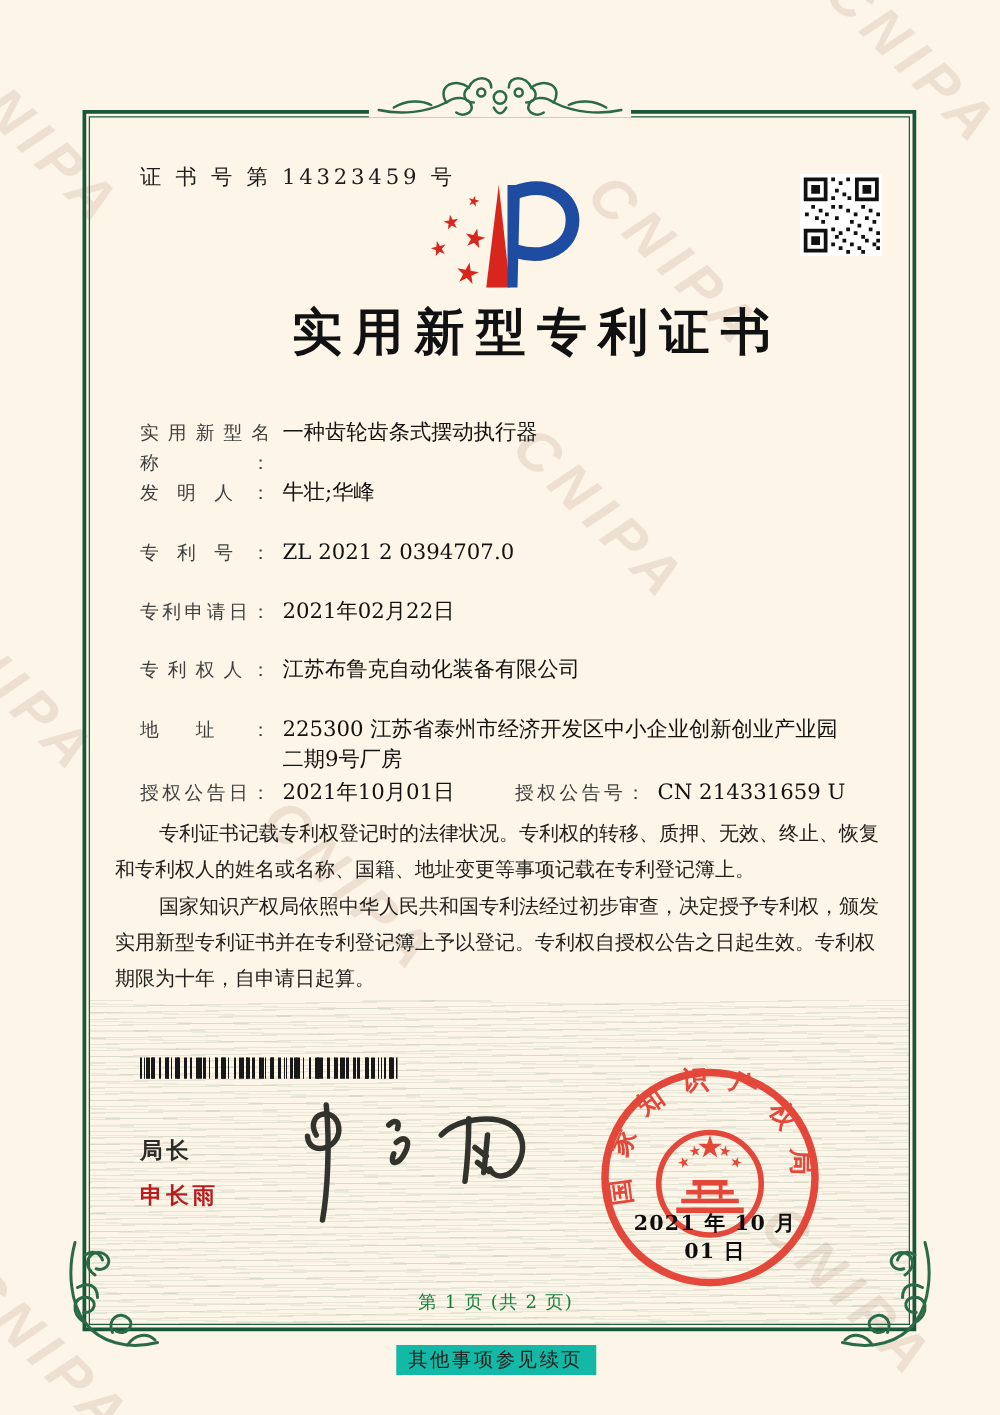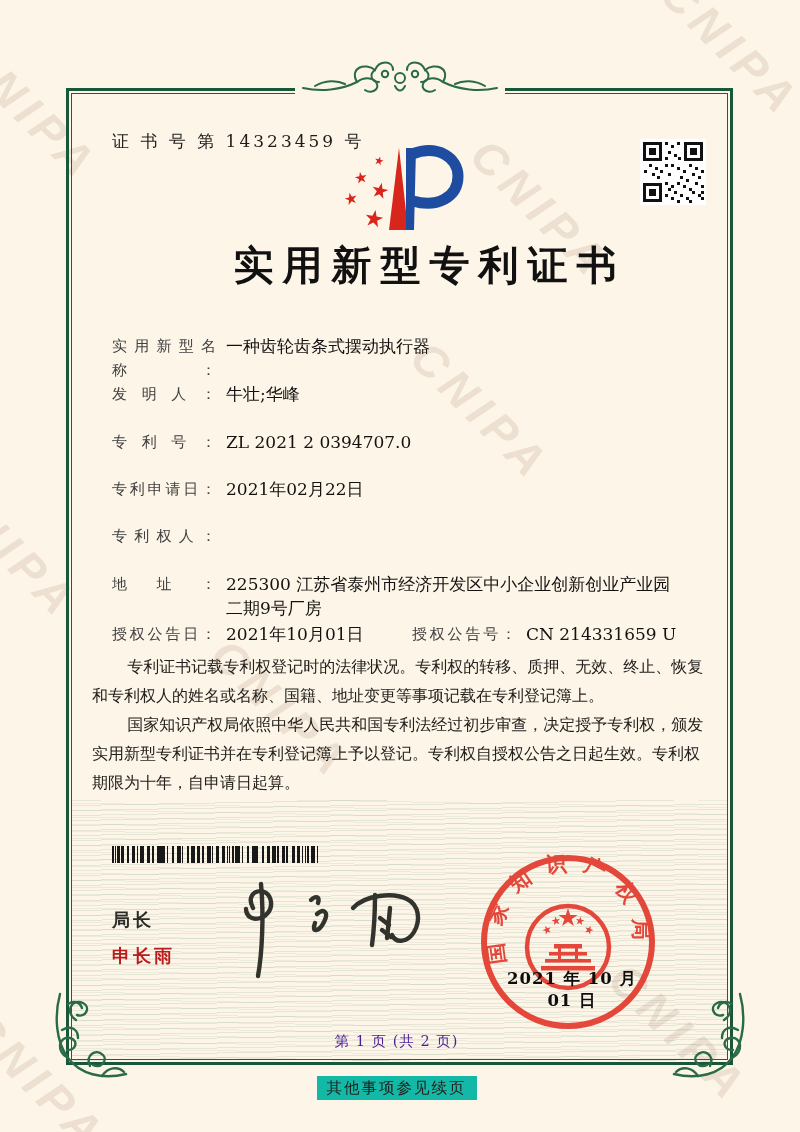--- a/index.html
+++ b/index.html
@@ -65,21 +65,21 @@
   .signer-title{left:112px;top:908px;font-family:Liberation Serif, serif;font-weight:600;font-size:18px;letter-spacing:3px;z-index:3;color:#2b2b28;}
   .signer-name{left:112px;top:944px;font-family:"Liberation Sans",sans-serif;font-weight:600;font-size:18px;letter-spacing:3px;z-index:3;color:#b91c1c;}
   .sig-svg{left:225px;top:878px;z-index:3;}
   
   .seal{left:478px;top:852px;z-index:4;}
   .seal-date{
     left:492px;top:968px;width:160px;text-align:center;z-index:5;
     font-size:16.5px;font-weight:bold;letter-spacing:1px;color:#0e0d0c;
   }
   
-  .page-no{left:66px;top:1032px;width:661px;text-align:center;font-size:14.5px;letter-spacing:1px;z-index:3;color:#4c1d95;}
+  .page-no{left:66px;top:1032px;width:661px;text-align:center;font-size:14.5px;letter-spacing:1px;z-index:3;color:#15803d;}
   .continuation{
     left:66px;top:1078px;width:661px;text-align:center;z-index:3;
     font-size:15.5px;letter-spacing:2px;color:#23201d;
   }
   .continuation span{background:#14b8a6;padding:3px 10px;}
   
   .orn{position:absolute;z-index:2;}
 </style>
 </head>
 <body>
@@ -235,20 +235,21 @@
 <div class="frow" style="top:430px">
   <span class="flabel">专利号：</span>
   <span class="fvalue">ZL 2021 2 0394707.0</span>
 </div>
 <div class="frow" style="top:477px">
   <span class="flabel">专利申请日：</span>
   <span class="fvalue">2021年02月22日</span>
 </div>
 <div class="frow" style="top:524px">
   <span class="flabel">专利权人：</span>
+  <span class="fvalue">江苏布鲁克自动化装备有限公司</span>
 </div>
 <div class="frow" style="top:572px">
   <span class="flabel">地址：</span>
   <span class="fvalue addr">225300 江苏省泰州市经济开发区中小企业创新创业产业园二期9号厂房</span>
 </div>
 <div class="frow" style="top:622px">
   <span class="flabel">授权公告日：</span>
   <span class="fvalue">2021年10月01日</span>
   <span class="grant2">
     <span class="flabel">授权公告号：</span>

